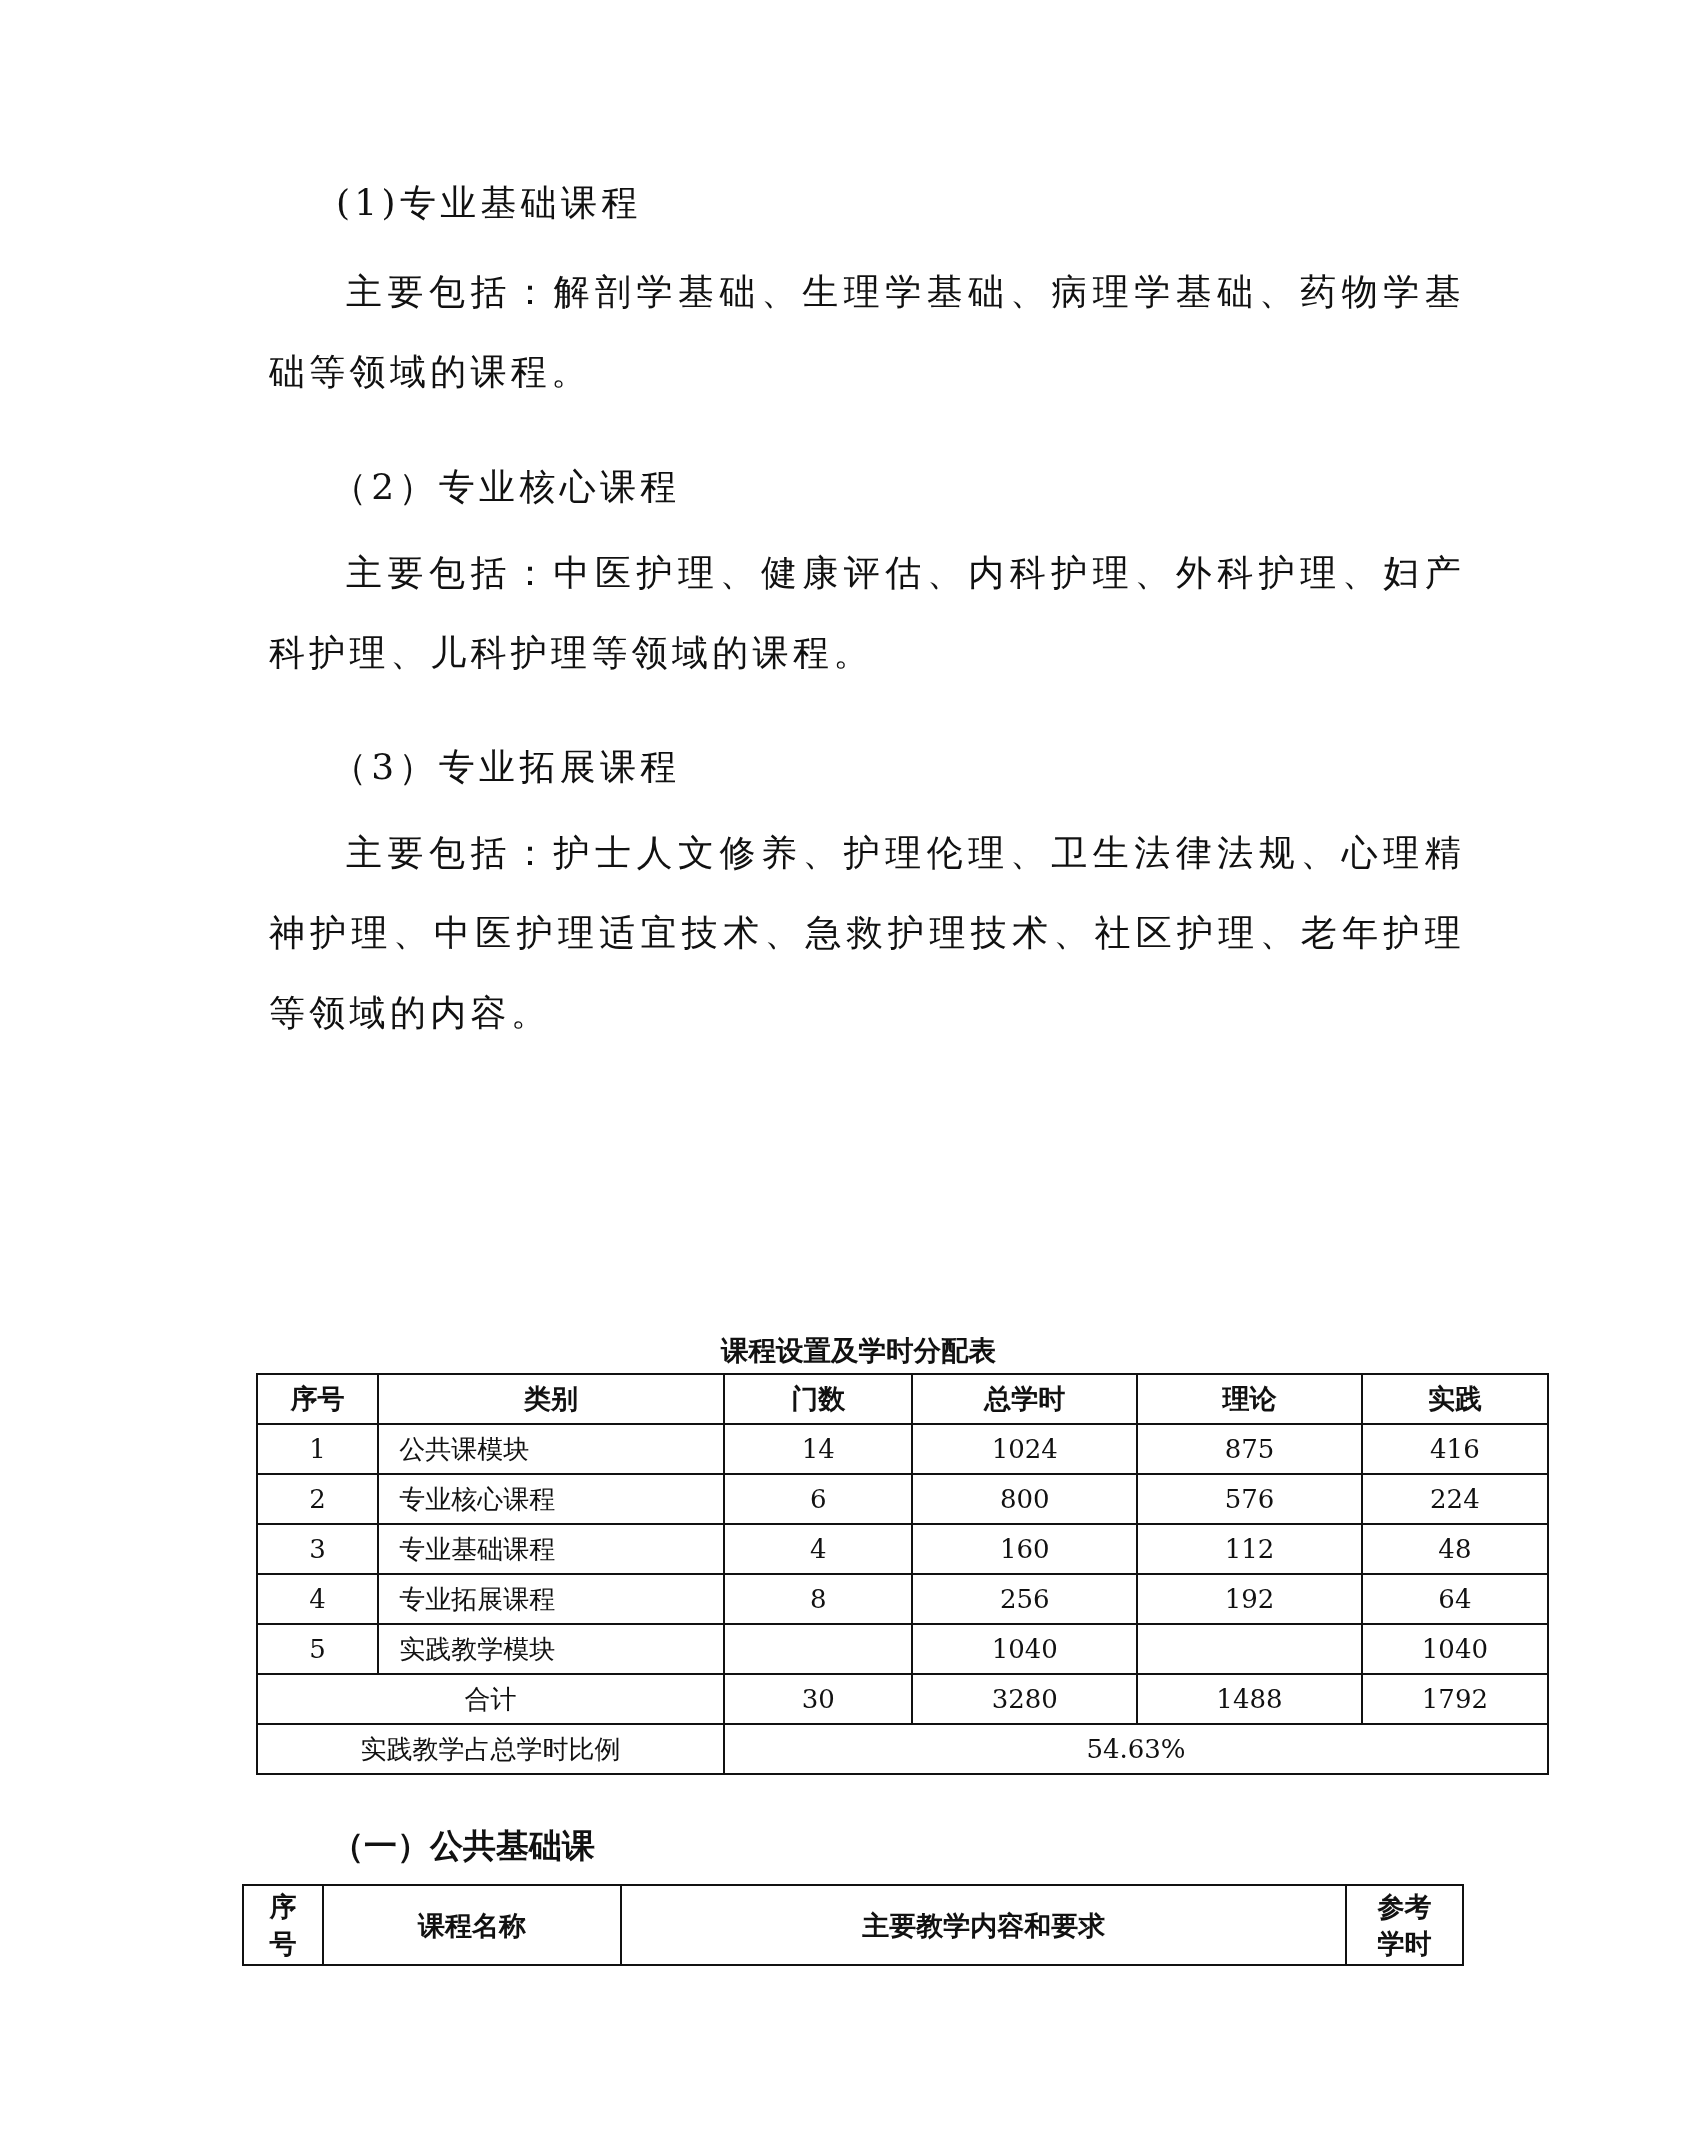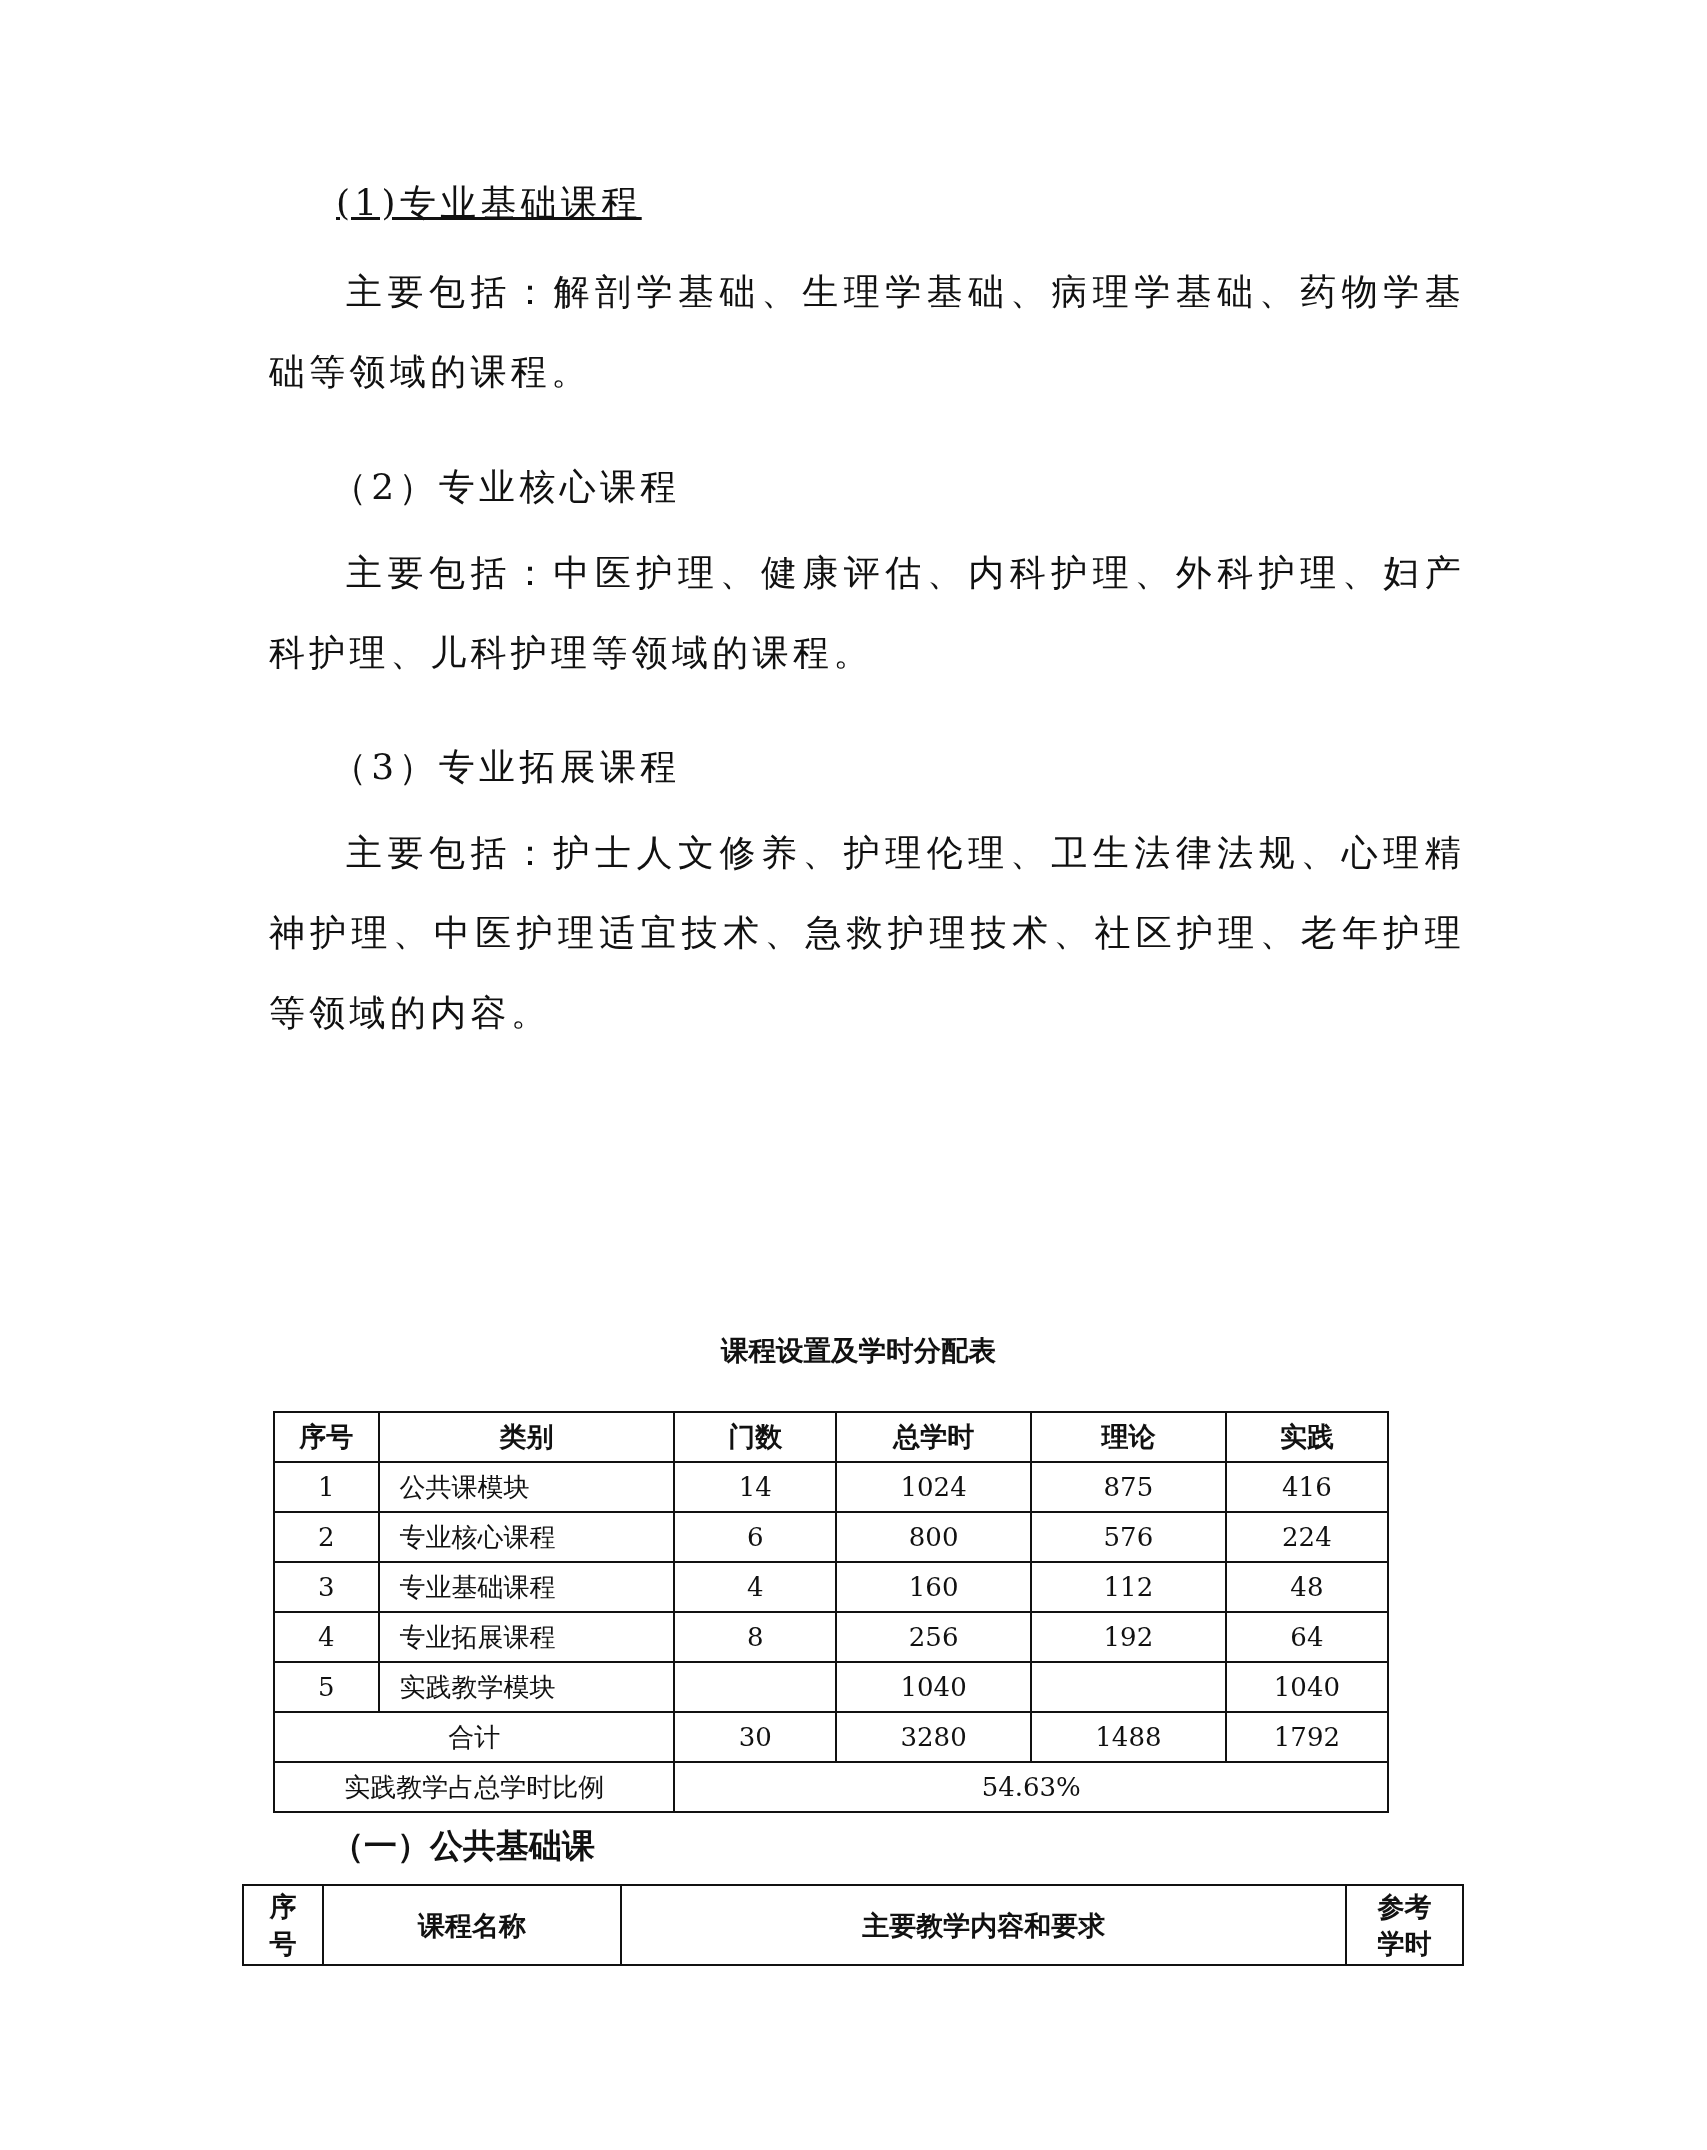--- a/index.html
+++ b/index.html
@@ -14,21 +14,21 @@
     }
     .heading { font-size: 36px; }
     .indent { text-indent: 77px; }
     .table-title {
       position: absolute; left: 272px; width: 1173px; top: 1333px;
       text-align: center; font-family: "DejaVu Sans", "Liberation Sans", sans-serif;
       font-weight: bold; font-size: 27.5px; line-height: 34px;
     }
     table { border-collapse: collapse; position: absolute; }
     td, th { border: 2.2px solid #111; padding: 0; }
-    #alloc-table { left: 273px; top: 1373px; width: 1116px; font-size: 26px; margin-top: 38px; }
+    #alloc-table { left: 256px; top: 1373px; width: 1293px; font-size: 26px; }
     #alloc-table th {
       height: 48px; font-family: "DejaVu Sans", "Liberation Sans", sans-serif;
       font-weight: bold; font-size: 27px; text-align: center;
     }
     #alloc-table td { height: 48px; text-align: center; }
     #alloc-table td.left { text-align: left; padding-left: 20px; }
     .sec-heading {
       position: absolute; left: 331px; top: 1826px;
       font-family: "DejaVu Sans", "Liberation Sans", sans-serif; font-weight: bold;
       font-size: 33px; line-height: 39px;
@@ -36,21 +36,21 @@
     #course-table { left: 242px; top: 1884px; width: 1222px; }
     #course-table th {
       height: 78px; font-family: "DejaVu Sans", "Liberation Sans", sans-serif;
       font-weight: bold; font-size: 27px; text-align: center; line-height: 37px;
     }
     .stack span { display: block; }
   </style>
 </head>
 <body>
 
-<p class="para heading" style="top:163px; left:336px;text-decoration:underline;">(1)专业基础课程</p>
+<p class="para heading" style="top:163px; left:336px;">(1)专业基础课程</p>
 <p class="para indent" style="top:252px;">主要包括：解剖学基础、生理学基础、病理学基础、药物学基础等领域的课程。</p>
 
 <p class="para heading" style="top:447px; left:331px;">（2）专业核心课程</p>
 <p class="para indent" style="top:533px;">主要包括：中医护理、健康评估、内科护理、外科护理、妇产科护理、儿科护理等领域的课程。</p>
 
 <p class="para heading" style="top:727px; left:331px;">（3）专业拓展课程</p>
 <p class="para indent" style="top:813px;">主要包括：护士人文修养、护理伦理、卫生法律法规、心理精神护理、中医护理适宜技术、急救护理技术、社区护理、老年护理等领域的内容。</p>
 
 <div class="table-title">课程设置及学时分配表</div>
 <table id="alloc-table">

